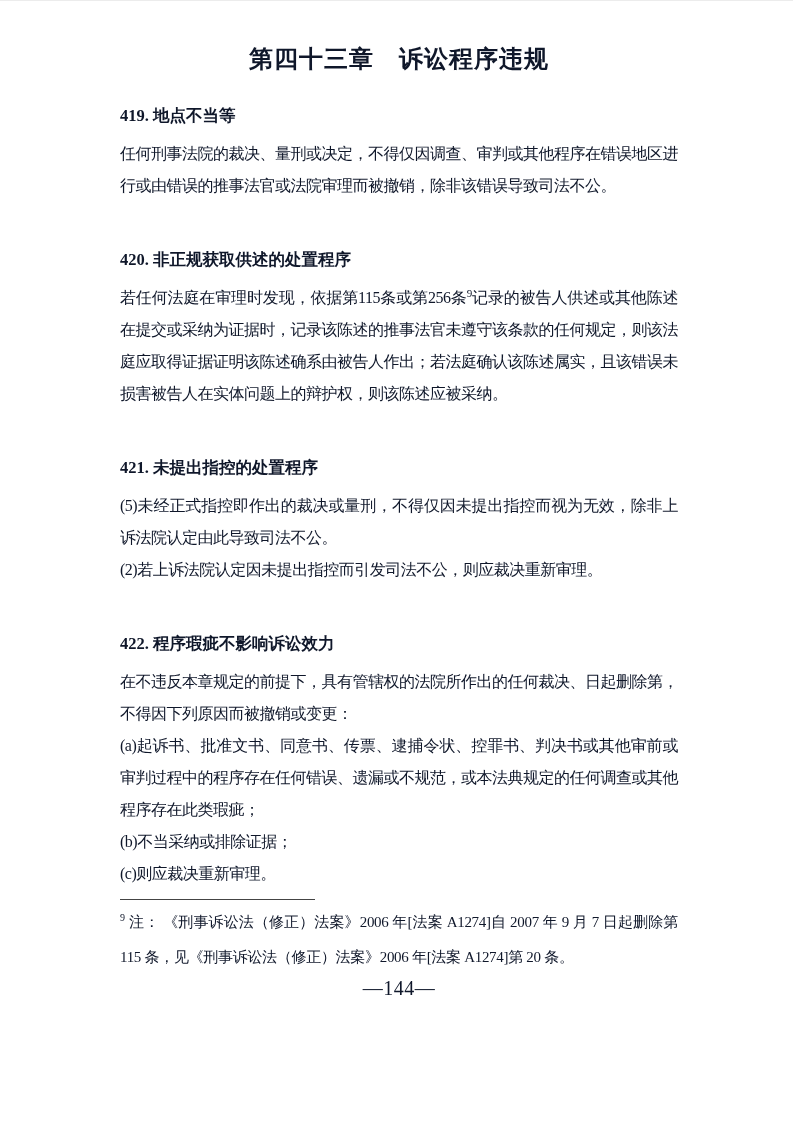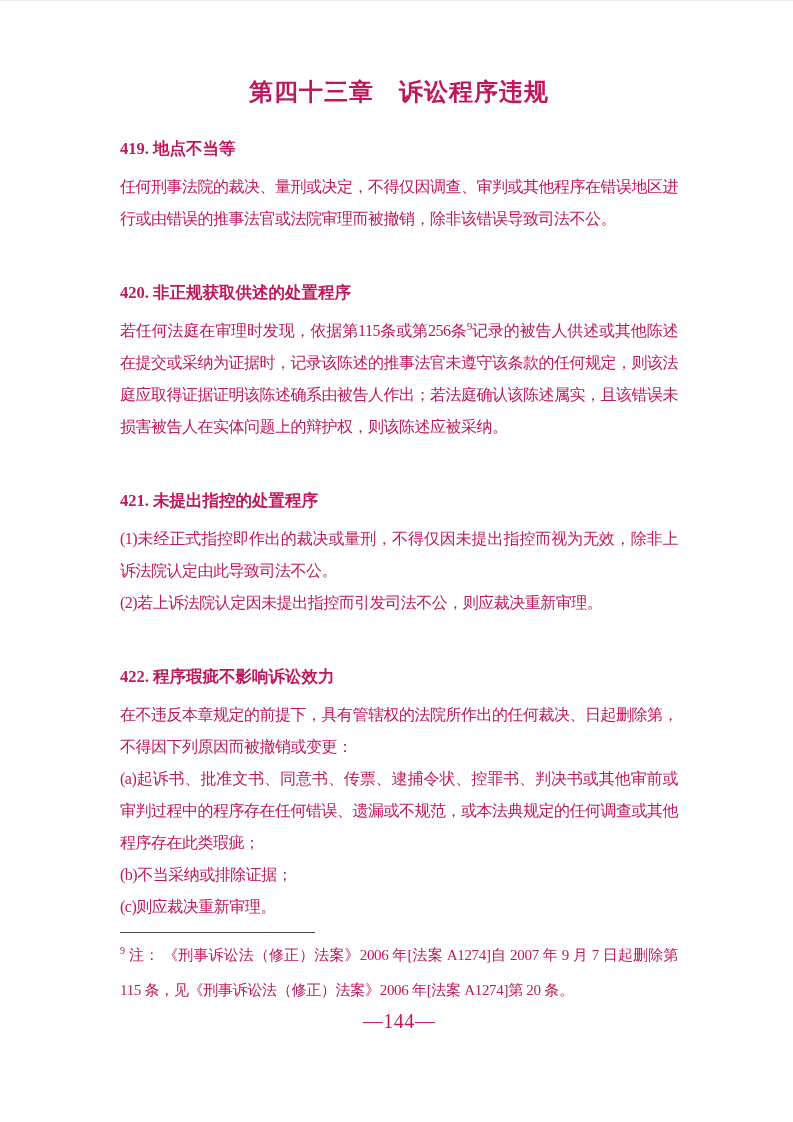--- a/index.html
+++ b/index.html
@@ -7,23 +7,23 @@
     padding: 0;
     background: #ffffff;
   }
   .page {
     position: relative;
     width: 793px;
     height: 1122px;
     margin: 0 auto;
     background: #ffffff;
     box-sizing: border-box;
-    padding: 76px 115px 0 120px;
+    padding: 43px 115px 0 120px;
     font-family: "Liberation Serif", "DejaVu Serif", serif;
-    color: #be185d;
+    color: #0f172a;
     overflow: hidden;
     border-top: 1px solid #ececec;
   }
   .chapter-title {
     margin: 0;
     font-size: 24px;
     font-weight: bold;
     line-height: 30px;
     text-align: center;
     letter-spacing: 1px;
@@ -85,21 +85,21 @@
 
   <h1 class="chapter-title">第四十三章　诉讼程序违规</h1>
 
   <h2 class="section-heading first">419. 地点不当等</h2>
   <p class="para">任何刑事法院的裁决、量刑或决定，不得仅因调查、审判或其他程序在错误地区进行或由错误的推事法官或法院审理而被撤销，除非该错误导致司法不公。</p>
 
   <h2 class="section-heading">420. 非正规获取供述的处置程序</h2>
   <p class="para"><span>若任何法庭在审理时发现，依据第115条或第256条</span><sup class="fn-ref">9</sup><span>记录的被告人供述或其他陈述在提交或采纳为证据时，记录该陈述的推事法官未遵守该条款的任何规定，则该法庭应取得证据证明该陈述确系由被告人作出；若法庭确认该陈述属实，且该错误未损害被告人在实体问题上的辩护权，则该陈述应被采纳。</span></p>
 
   <h2 class="section-heading">421. 未提出指控的处置程序</h2>
-  <p class="para">(1)未经正式指控即作出的裁决或量刑，不得仅因未提出指控而视为无效，除非上诉法院认定由此导致司法不公。</p>
+  <p class="para">(5)未经正式指控即作出的裁决或量刑，不得仅因未提出指控而视为无效，除非上诉法院认定由此导致司法不公。</p>
   <p class="para cont">(2)若上诉法院认定因未提出指控而引发司法不公，则应裁决重新审理。</p>
 
   <h2 class="section-heading">422. 程序瑕疵不影响诉讼效力</h2>
   <p class="para">在不违反本章规定的前提下，具有管辖权的法院所作出的任何裁决、日起删除第，不得因下列原因而被撤销或变更：</p>
   <p class="para cont">(a)起诉书、批准文书、同意书、传票、逮捕令状、控罪书、判决书或其他审前或审判过程中的程序存在任何错误、遗漏或不规范，或本法典规定的任何调查或其他程序存在此类瑕疵；</p>
   <p class="para cont">(b)不当采纳或排除证据；</p>
   <p class="para cont">(c)则应裁决重新审理。</p>
 
   <hr class="footnote-sep">
   <p class="footnote"><sup class="fn-ref">9</sup><span>注： 《刑事诉讼法（修正）法案》2006 年[法案 A1274]自 2007 年 9 月 7 日起删除第 115 条，见《刑事诉讼法（修正）法案》2006 年[法案 A1274]第 20 条。</span></p>

